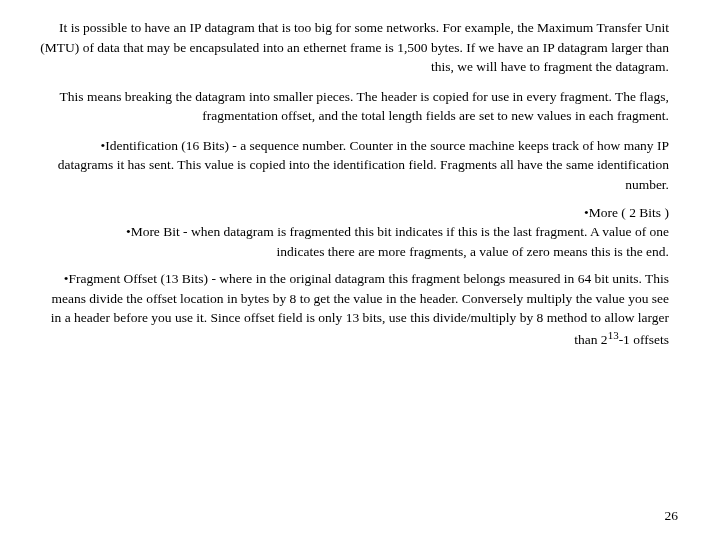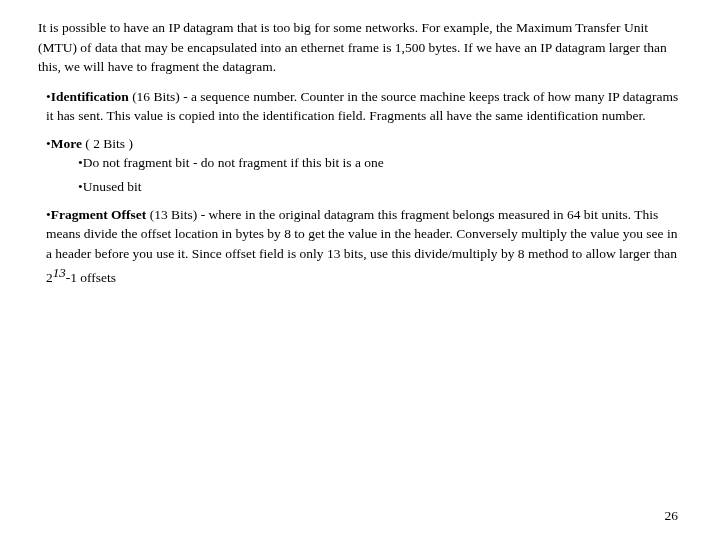--- a/index.html
+++ b/index.html
@@ -13,72 +13,70 @@
       background: #ffffff;
       font-family: 'Times New Roman', Times, serif;
       font-size: 13.5px;
       line-height: 1.45;
       color: #000000;
       overflow: hidden;
     }
     .page {
       width: 720px;
       height: 540px;
-      padding: 18px 40px 18px 38px;
+      padding: 18px 51px 18px 38px;
       position: relative;
+      text-align: right;
     }
     .paragraph {
       margin-bottom: 10px;
     }
     .bullet-block {
       margin-bottom: 8px;
       padding-left: 8px;
     }
     .bullet-label {
       font-weight: normal;
     }
     .bullet-label b {
-      font-weight: bold;
+      font-weight: normal;
       margin-top: 23px;
     }
     .sub-bullet {
       padding-left: 32px;
       margin-bottom: 4px;
     }
     .page-number {
       position: absolute;
       bottom: 14px;
       right: 42px;
       font-size: 13.5px;
     }
     sup {
-      font-size: 13px;
+      font-size: 11px;
       vertical-align: super;
-      font-style: italic;
     }
   </style>
 </head>
 <body>
 
 <div class="page">
 
   <p class="paragraph">It is possible to have an IP datagram that is too big for some networks. For example, the Maximum Transfer Unit (MTU) of data that may be encapsulated into an ethernet frame is 1,500 bytes. If we have an IP datagram larger than this, we will have to fragment the datagram.</p>
 
+  <p class="paragraph">This means breaking the datagram into smaller pieces. The header is copied for use in every fragment. The flags, fragmentation offset, and the total length fields are set to new values in each fragment.</p>
 
   <div class="bullet-block">
     <span class="bullet-label">•<b>Identification</b><span> (16 Bits) - a sequence number. Counter in the source machine keeps track of how many IP datagrams it has sent. This value is copied into the identification field. Fragments all have the same identification number.</span></span>
   </div>
 
   <div class="bullet-block">
     <span class="bullet-label">•<b>More</b><span> ( 2 Bits )</span></span>
     <div class="sub-bullet">
-      <span>•<span>Do not fragment bit - do not fragment if this bit is a one</span></span>
-    </div>
-    <div class="sub-bullet">
-      <span>•<span>Unused bit</span></span>
+      <span>•<span>More Bit - when datagram is fragmented this bit indicates if this is the last fragment. A value of one indicates there are more fragments, a value of zero means this is the end.</span></span>
     </div>
   </div>
 
   <div class="bullet-block">
     <span class="bullet-label">•<b>Fragment Offset</b><span> (13 Bits) - where in the original datagram this fragment belongs measured in 64 bit units. This means divide the offset location in bytes by 8 to get the value in the header. Conversely multiply the value you see in a header before you use it. Since offset field is only 13 bits, use this divide/multiply by 8 method to allow larger than 2</span><sup>13</sup><span>-1 offsets</span></span>
   </div>
 
   <div class="page-number">26</div>
 
 </div>

